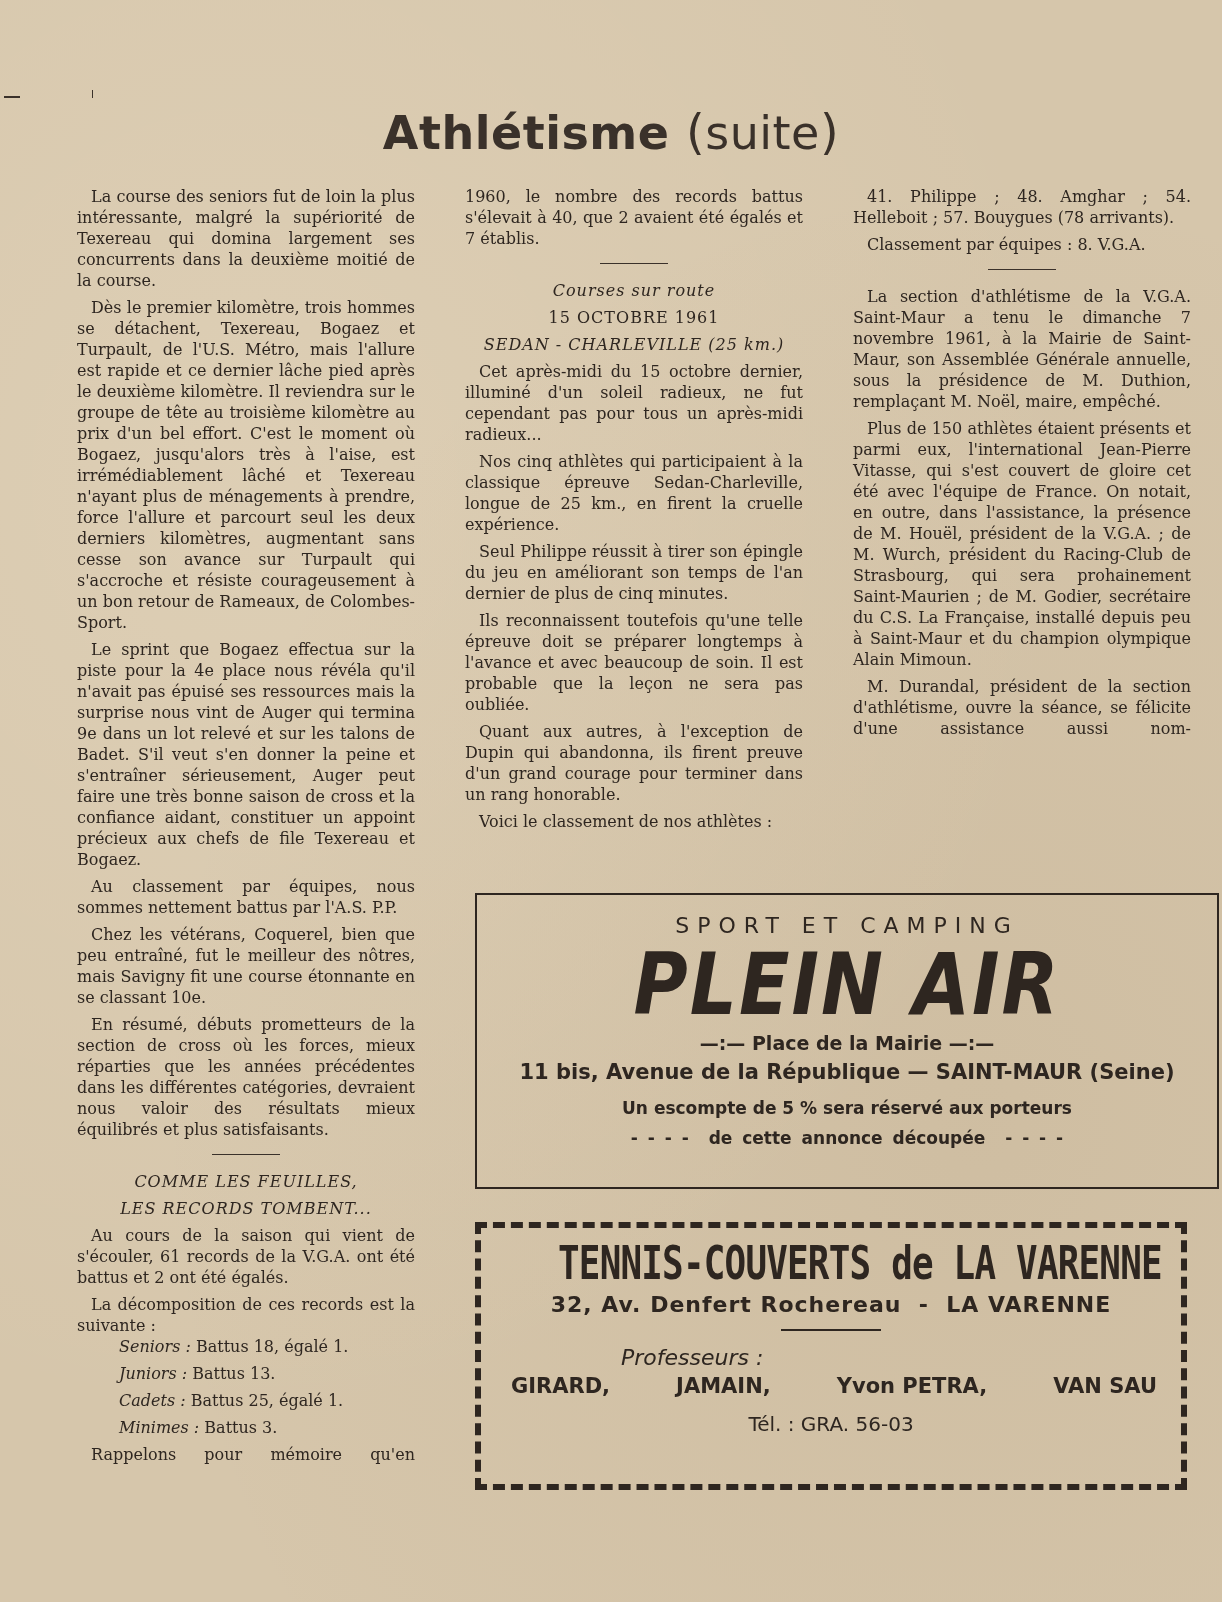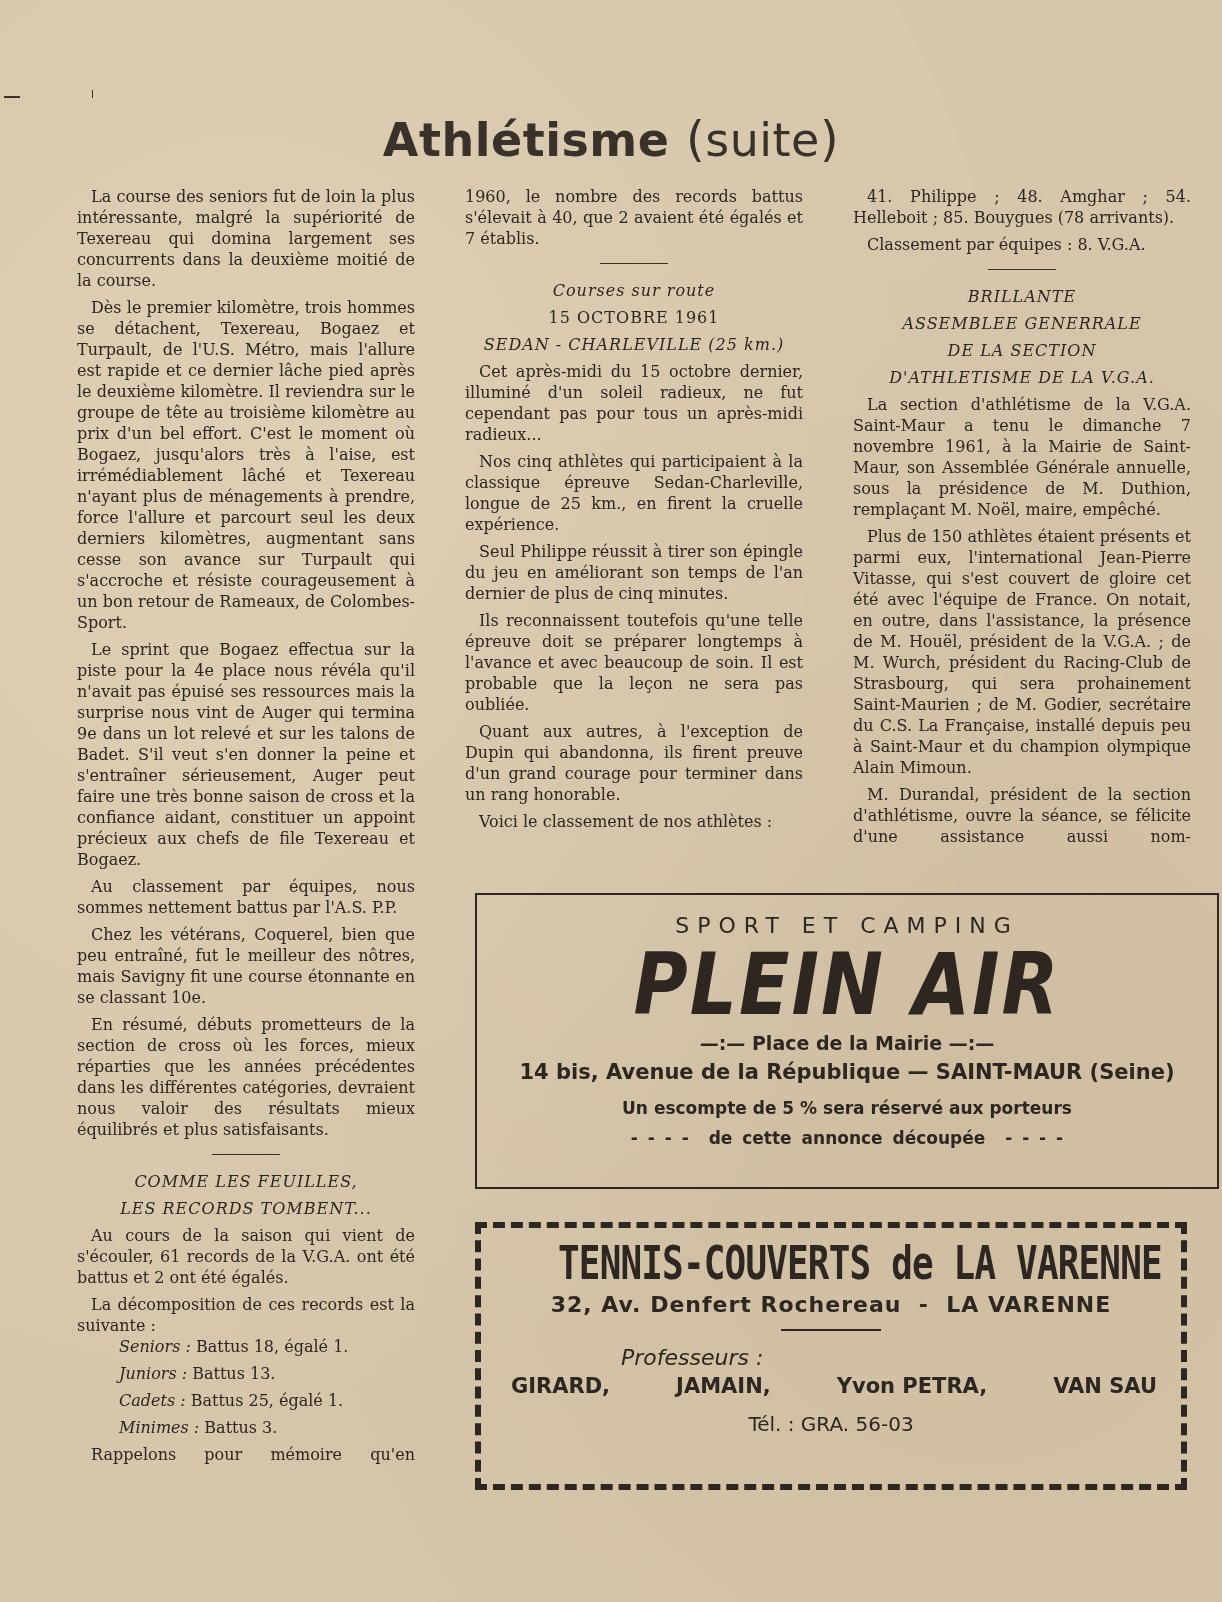--- a/index.html
+++ b/index.html
@@ -88,21 +88,21 @@
   .ad2 .tel { margin-top: 14px; font-size: 20px; }
 
   .speck { position: absolute; background: #3a312a; }
 </style>
 </head>
 <body>
 
 <div class="speck" style="left:4px;top:96px;width:16px;height:2px;"></div>
 <div class="speck" style="left:92px;top:90px;width:1px;height:8px;"></div>
 
-<h1 class="page-title" style="margin:15px;">
+<h1 class="page-title" style="margin:8px;">
   <span class="main">Athlétisme</span>
   <span class="paren">(</span><span class="suite">suite</span><span class="paren">)</span>
 </h1>
 
 <div class="col" id="col1">
   <p>La course des seniors fut de loin la plus intéressante, malgré la supériorité de Texereau qui domina largement ses concurrents dans la deuxième moitié de la course.</p>
   <p>Dès le premier kilomètre, trois hommes se détachent, Texereau, Bogaez et Turpault, de l'U.S. Métro, mais l'allure est rapide et ce dernier lâche pied après le deuxième kilomètre. Il reviendra sur le groupe de tête au troisième kilomètre au prix d'un bel effort. C'est le moment où Bogaez, jusqu'alors très à l'aise, est irrémédiablement lâché et Texereau n'ayant plus de ménagements à prendre, force l'allure et parcourt seul les deux derniers kilomètres, augmentant sans cesse son avance sur Turpault qui s'accroche et résiste courageusement à un bon retour de Rameaux, de Colombes-Sport.</p>
   <p>Le sprint que Bogaez effectua sur la piste pour la 4e place nous révéla qu'il n'avait pas épuisé ses ressources mais la surprise nous vint de Auger qui termina 9e dans un lot relevé et sur les talons de Badet. S'il veut s'en donner la peine et s'entraîner sérieusement, Auger peut faire une très bonne saison de cross et la confiance aidant, constituer un appoint précieux aux chefs de file Texereau et Bogaez.</p>
   <p>Au classement par équipes, nous sommes nettement battus par l'A.S. P.P.</p>
   <p>Chez les vétérans, Coquerel, bien que peu entraîné, fut le meilleur des nôtres, mais Savigny fit une course étonnante en se classant 10e.</p>
@@ -133,39 +133,33 @@
   </div>
   <p>Cet après-midi du 15 octobre dernier, illuminé d'un soleil radieux, ne fut cependant pas pour tous un après-midi radieux...</p>
   <p>Nos cinq athlètes qui participaient à la classique épreuve Sedan-Charleville, longue de 25 km., en firent la cruelle expérience.</p>
   <p>Seul Philippe réussit à tirer son épingle du jeu en améliorant son temps de l'an dernier de plus de cinq minutes.</p>
   <p>Ils reconnaissent toutefois qu'une telle épreuve doit se préparer longtemps à l'avance et avec beaucoup de soin. Il est probable que la leçon ne sera pas oubliée.</p>
   <p>Quant aux autres, à l'exception de Dupin qui abandonna, ils firent preuve d'un grand courage pour terminer dans un rang honorable.</p>
   <p>Voici le classement de nos athlètes :</p>
 </div>
 
 <div class="col" id="col3">
-  <p>41. Philippe ; 48. Amghar ; 54. Helleboit ; 85. Bouygues (78 arrivants).</p>
+  <p>41. Philippe ; 48. Amghar ; 54. Helleboit ; 57. Bouygues (78 arrivants).</p>
   <p>Classement par équipes : 8. V.G.A.</p>
   <div class="rule"></div>
-  <div class="head-block">
-    <p class="head" style="text-indent:0">BRILLANTE</p>
-    <p class="head" style="text-indent:0">ASSEMBLEE GENERRALE</p>
-    <p class="head" style="text-indent:0">DE LA SECTION</p>
-    <p class="head" style="text-indent:0">D'ATHLETISME DE LA V.G.A.</p>
-  </div>
   <p>La section d'athlétisme de la V.G.A. Saint-Maur a tenu le dimanche 7 novembre 1961, à la Mairie de Saint-Maur, son Assemblée Générale annuelle, sous la présidence de M. Duthion, remplaçant M. Noël, maire, empêché.</p>
   <p>Plus de 150 athlètes étaient présents et parmi eux, l'international Jean-Pierre Vitasse, qui s'est couvert de gloire cet été avec l'équipe de France. On notait, en outre, dans l'assistance, la présence de M. Houël, président de la V.G.A. ; de M. Wurch, président du Racing-Club de Strasbourg, qui sera prohainement Saint-Maurien ; de M. Godier, secrétaire du C.S. La Française, installé depuis peu à Saint-Maur et du champion olympique Alain Mimoun.</p>
   <p style="text-align-last:justify;">M. Durandal, président de la section d'athlétisme, ouvre la séance, se félicite d'une assistance aussi nom-</p>
 </div>
 
 <div class="ad1">
   <div class="kicker">SPORT ET CAMPING</div>
   <div class="brand">PLEIN AIR</div>
   <div class="place">—:— Place de la Mairie —:—</div>
-  <div class="addr">14 bis, Avenue de la République — SAINT-MAUR (Seine)</div>
+  <div class="addr">11 bis, Avenue de la République — SAINT-MAUR (Seine)</div>
   <div class="promo">Un escompte de 5 % sera réservé aux porteurs</div>
   <div class="promo2" style="white-space:pre;">- - - -  de cette annonce découpée  - - - -</div>
 </div>
 
 <div class="ad2">
   <div class="brand">TENNIS-COUVERTS de LA VARENNE</div>
   <div class="addr" style="white-space:pre;">32, Av. Denfert Rochereau  -  LA VARENNE</div>
   <div class="rule2"></div>
   <div class="proflabel">Professeurs :</div>
   <div class="profs">

